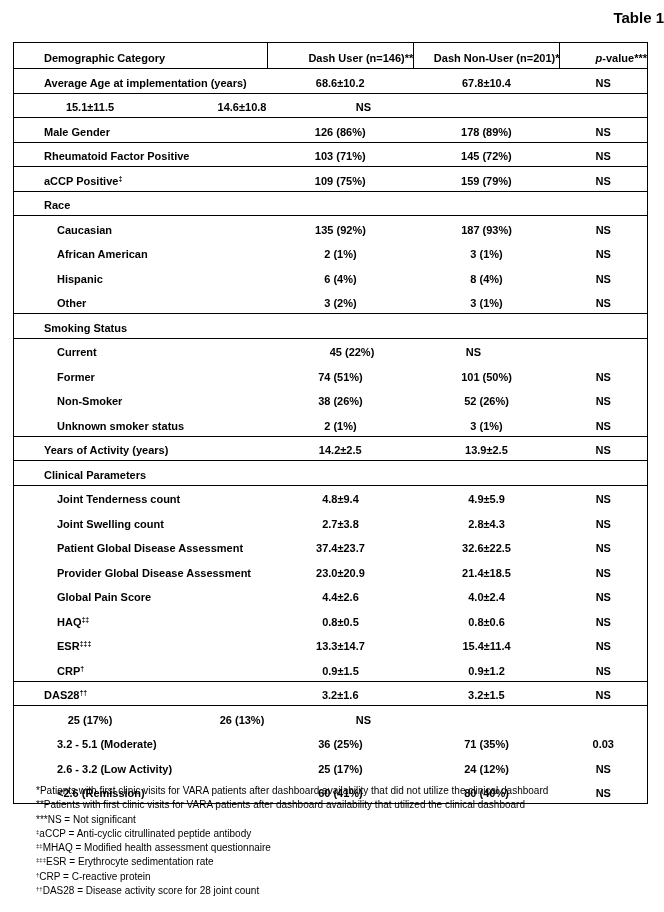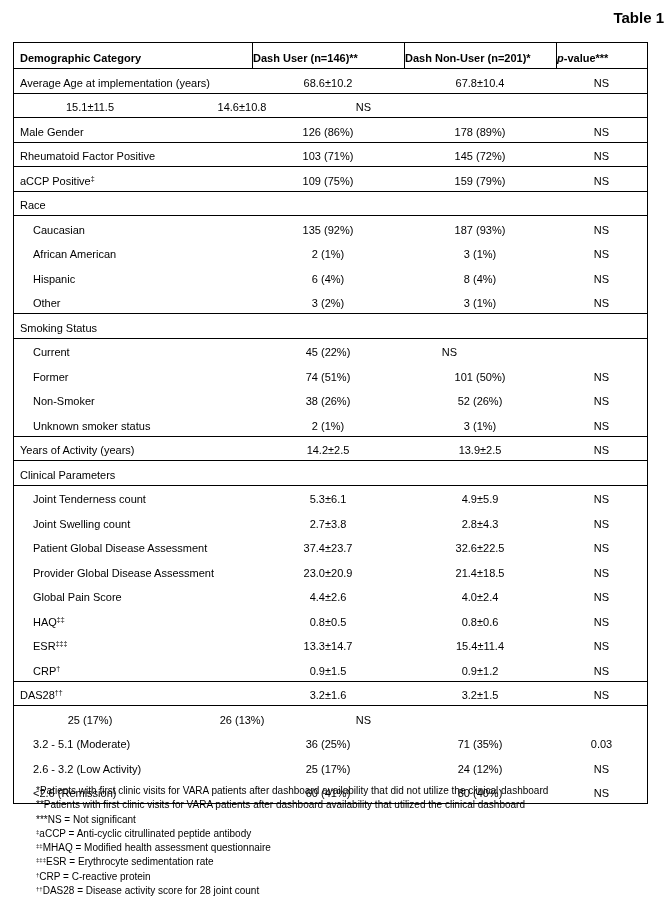--- a/index.html
+++ b/index.html
@@ -32,37 +32,38 @@
     width: 635px;
     border: 1px solid #000;
     box-sizing: border-box;
   }
   .row {
     display: flex;
     height: 24.5px;
     align-items: flex-end;
     font-size: 11px;
     box-sizing: border-box;
+    font-weight: bold;
   }
   .row.sep { border-top: 1px solid #000; }
   .row.head {
     height: 25px;
     font-weight: bold;
     font-size: 11px;
   }
-  .c0 { width: 238px; padding-left: 6px; box-sizing: border-box; padding-bottom: 4px; white-space: nowrap; }
+  .c0 { width: 238px; padding-left: 6px; box-sizing: border-box; padding-bottom: 4px; white-space: nowrap; margin-left: 24px; }
   .c1 { width: 152px; text-align: center; padding-bottom: 4px; white-space: nowrap; }
   .c2 { width: 152px; text-align: center; padding-bottom: 4px; white-space: nowrap; }
   .c3 { width: 91px; text-align: center; padding-bottom: 4px; white-space: nowrap; }
   .row.head .c1, .row.head .c2, .row.head .c3 {
     border-left: 1px solid #000;
     height: 100%;
     display: flex;
     align-items: flex-end;
-    justify-content: flex-start;
+    justify-content: flex-end;
     box-sizing: border-box;
   }
   .row.head .c0 { align-self: flex-end; }
   .row.sub .c0 { padding-left: 19px; }
   sup { font-size: 7px; line-height: 0; vertical-align: 4px; }
   .ital { font-style: italic; }
   .notes {
     position: absolute;
     top: 784px;
     left: 14px;
@@ -187,21 +188,21 @@
         <div class="c3">NS</div>
       </div>
       <div class="row sep">
         <div class="c0"><span>Clinical Parameters</span></div>
         <div class="c1"></div>
         <div class="c2"></div>
         <div class="c3"></div>
       </div>
       <div class="row sub sep">
         <div class="c0"><span>Joint Tenderness count</span></div>
-        <div class="c1">5.3±6.1</div>
+        <div class="c1">4.8±9.4</div>
         <div class="c2">4.9±5.9</div>
         <div class="c3">NS</div>
       </div>
       <div class="row sub">
         <div class="c0"><span>Joint Swelling count</span></div>
         <div class="c1">2.7±3.8</div>
         <div class="c2">2.8±4.3</div>
         <div class="c3">NS</div>
       </div>
       <div class="row sub">

